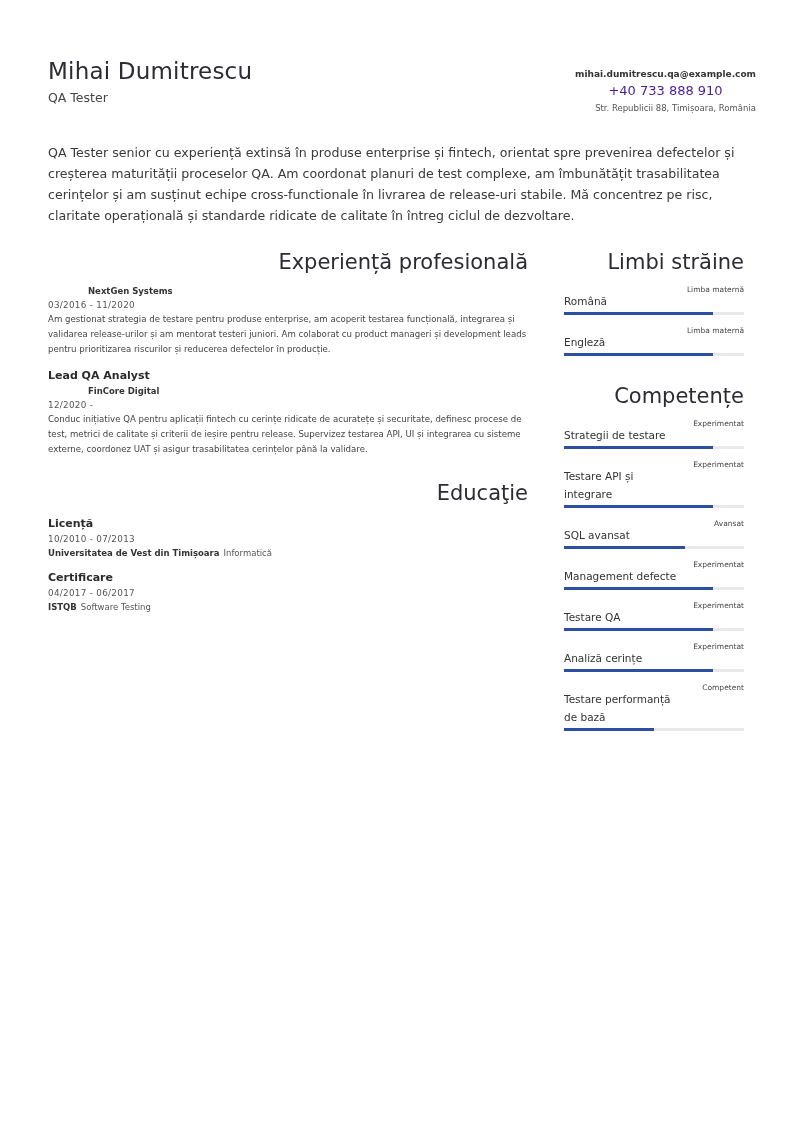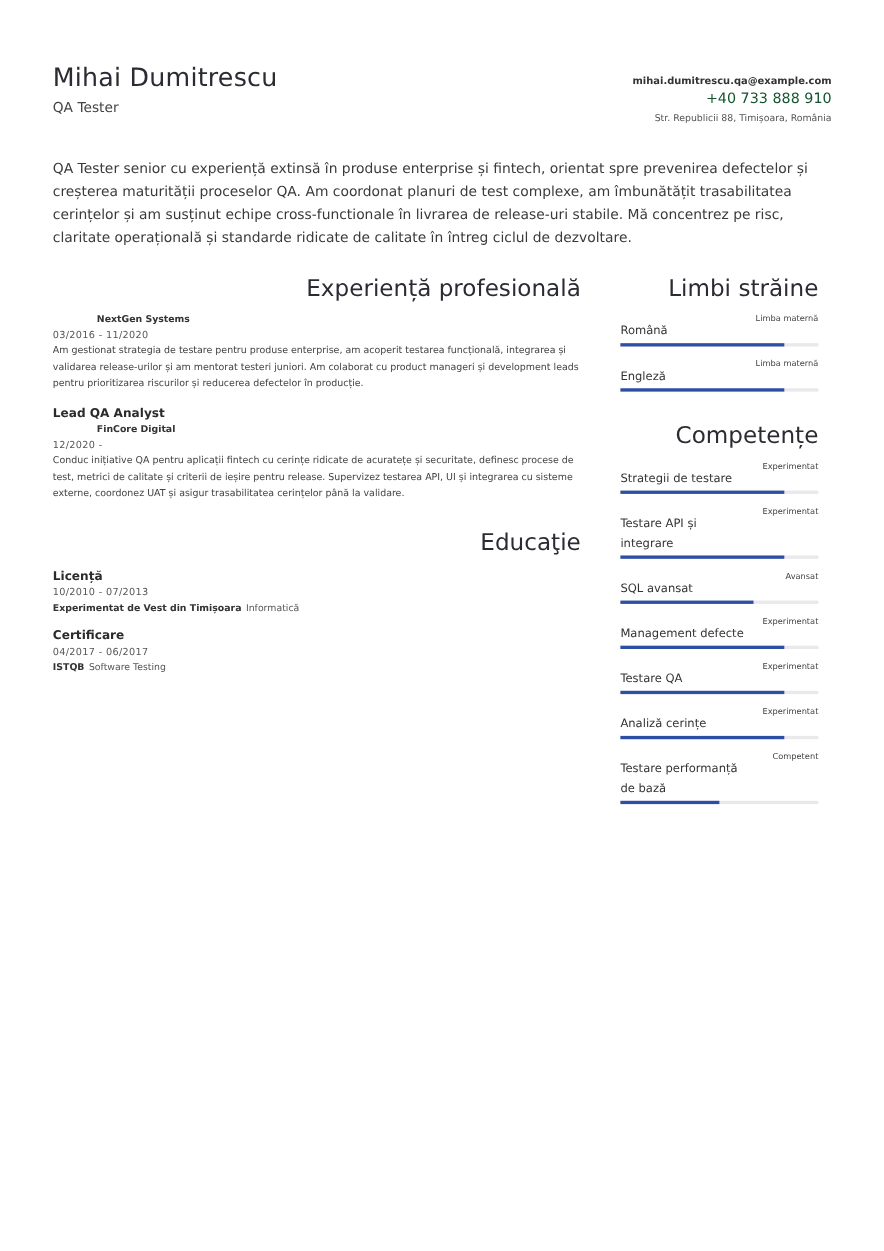--- a/index.html
+++ b/index.html
@@ -4,21 +4,21 @@
 <style>
   * { margin:0; padding:0; box-sizing:border-box; }
   html, body { width:804px; height:1137px; background:#ffffff; }
   body { font-family:"DejaVu Sans", "Liberation Sans", sans-serif; color:#2e2e2e; position:relative; overflow:hidden; }
   .page { position:absolute; left:0; top:0; width:804px; height:982px; }
 
   .name { position:absolute; left:48px; top:58px; font-size:23px; color:#2b2b33; letter-spacing:0.2px; }
   .role { position:absolute; left:48px; top:90px; font-size:12.5px; color:#444; }
   .contact { position:absolute; right:48px; top:67px; text-align:right; }
   .contact .email { font-size:9px; font-weight:bold; color:#333; line-height:14px; }
-  .contact .phone { font-size:13px; color:#14532d; line-height:20px; }
+  .contact .phone { font-size:13px; color:#4c1d95; line-height:20px;text-align:center; }
   .contact .addr { font-size:8.5px; color:#555; line-height:14px; }
 
   .summary { position:absolute; left:48px; top:142px; width:712px; font-size:12.6px; line-height:21px; color:#3a3a3a; }
 
   .left { position:absolute; left:48px; top:250px; width:480px; }
   .right { position:absolute; left:564px; top:250px; width:180px; }
 
   .section-title { font-size:21px; color:#2b2b33; margin-bottom:10px;text-align:right; }
 
   .job { margin-bottom:10px; }
@@ -70,21 +70,21 @@
       <div class="dates">12/2020 -</div>
       <div class="desc">Conduc inițiative QA pentru aplicații fintech cu cerințe ridicate de acuratețe și securitate, definesc procese de test, metrici de calitate și criterii de ieșire pentru release. Supervizez testarea API, UI și integrarea cu sisteme externe, coordonez UAT și asigur trasabilitatea cerințelor până la validare.</div>
     </div>
 
     <div class="section-title" style="margin-top:24px;">Educaţie</div>
 
     <div class="edu">
       <div class="job-title">Licență</div>
       <div class="dates">10/2010 - 07/2013</div>
       <div class="edu-meta">
-        <b>Experimentat de Vest din Timișoara</b><span class="sub">Informatică</span>
+        <b>Universitatea de Vest din Timișoara</b><span class="sub">Informatică</span>
       </div>
     </div>
 
     <div class="edu">
       <div class="job-title">Certificare</div>
       <div class="dates">04/2017 - 06/2017</div>
       <div class="edu-meta">
         <b>ISTQB</b><span class="sub">Software Testing</span>
       </div>
     </div>

